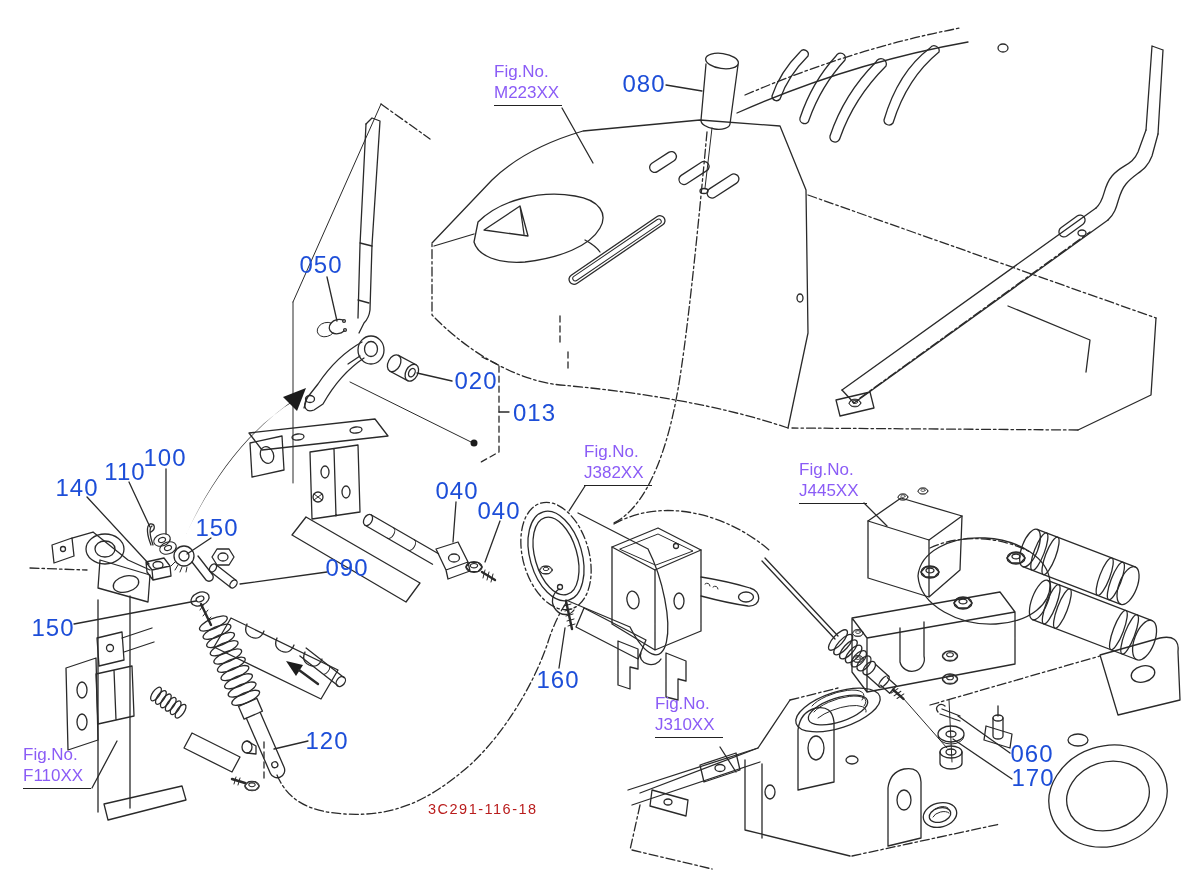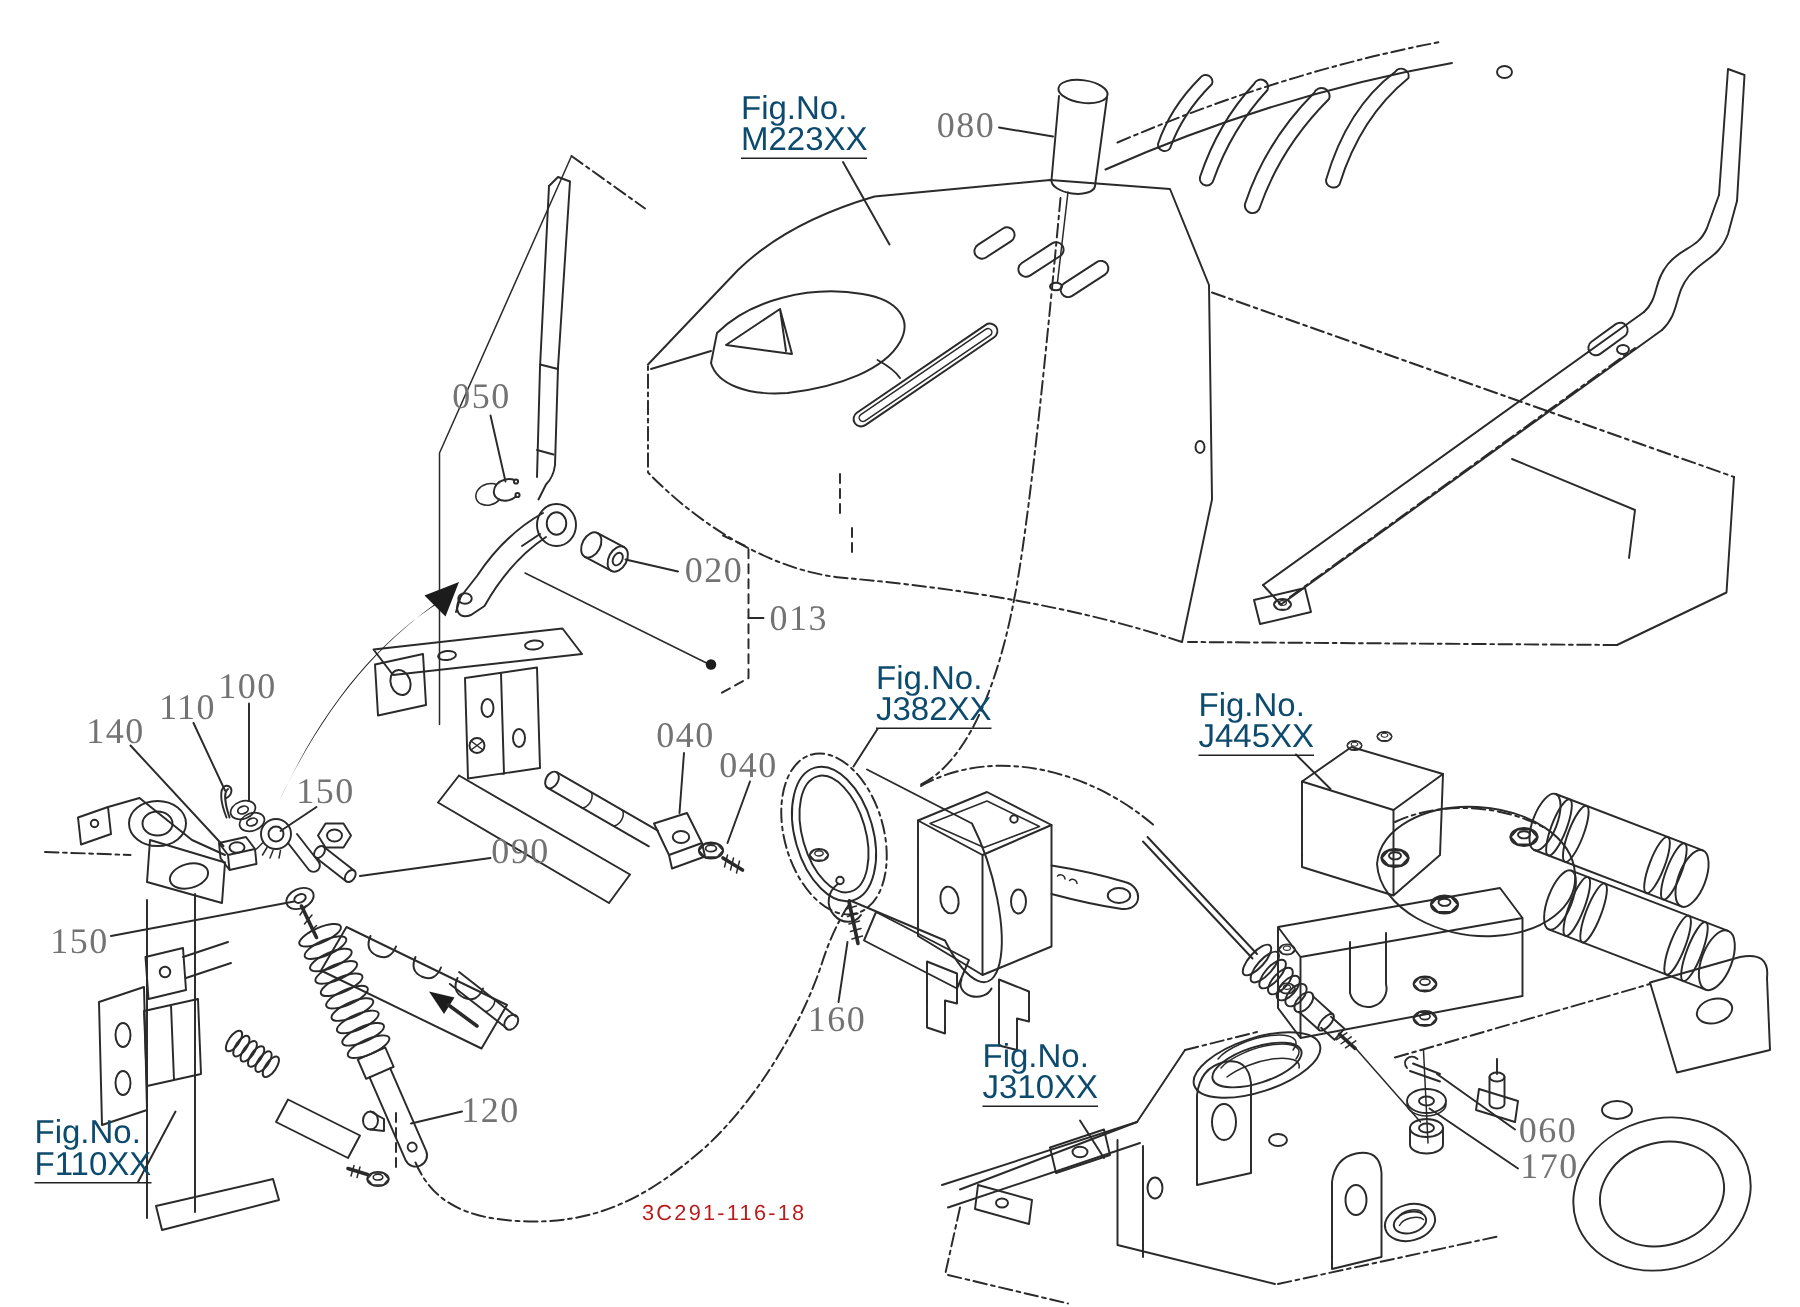--- a/index.html
+++ b/index.html
@@ -1,22 +1,22 @@
 <!DOCTYPE html>
 <html><head>
 <meta charset="utf-8">
 <style>
   html,body{margin:0;padding:0;background:#ffffff;}
   .canvas{position:relative;width:1200px;height:871px;background:#ffffff;overflow:hidden;
           font-family:"Liberation Sans", sans-serif;color:#1b1b1b;}
   .canvas svg{position:absolute;left:0;top:0;}
   .plabel{position:absolute;transform:translateX(-50%);font-size:24px;letter-spacing:1px;
-          color:#737373;white-space:nowrap;line-height:1;font-family:Liberation Serif, serif;}
+          color:#1d4ed8;white-space:nowrap;line-height:1;}
   .plabel.la{transform:none;}
-  .figref{position:absolute;font-size:22px;line-height:21px;color:#0c4a6e;white-space:nowrap;}
+  .figref{position:absolute;font-size:17px;line-height:21px;color:#8b5cf6;white-space:nowrap;}
   .figref span{display:block;}
   .figref .u{border-bottom:1.6px solid #222;padding-bottom:2px;min-width:68px;}
   .dwgno{position:absolute;font-size:14.5px;letter-spacing:1.5px;color:#b91c1c;}
   
   .ln *{stroke:#2a2a2a;stroke-width:1.3;fill:none;stroke-linecap:round;stroke-linejoin:round;}
   .ln .dd{stroke-dasharray:9 3 2.5 3;}
   .ln .dsh{stroke-dasharray:6 4;}
   .ln .thin{stroke-width:1;}
   .ln .thk{stroke-width:2.4;}
   .ln .blk{fill:#1c1c1c;stroke:none;}

